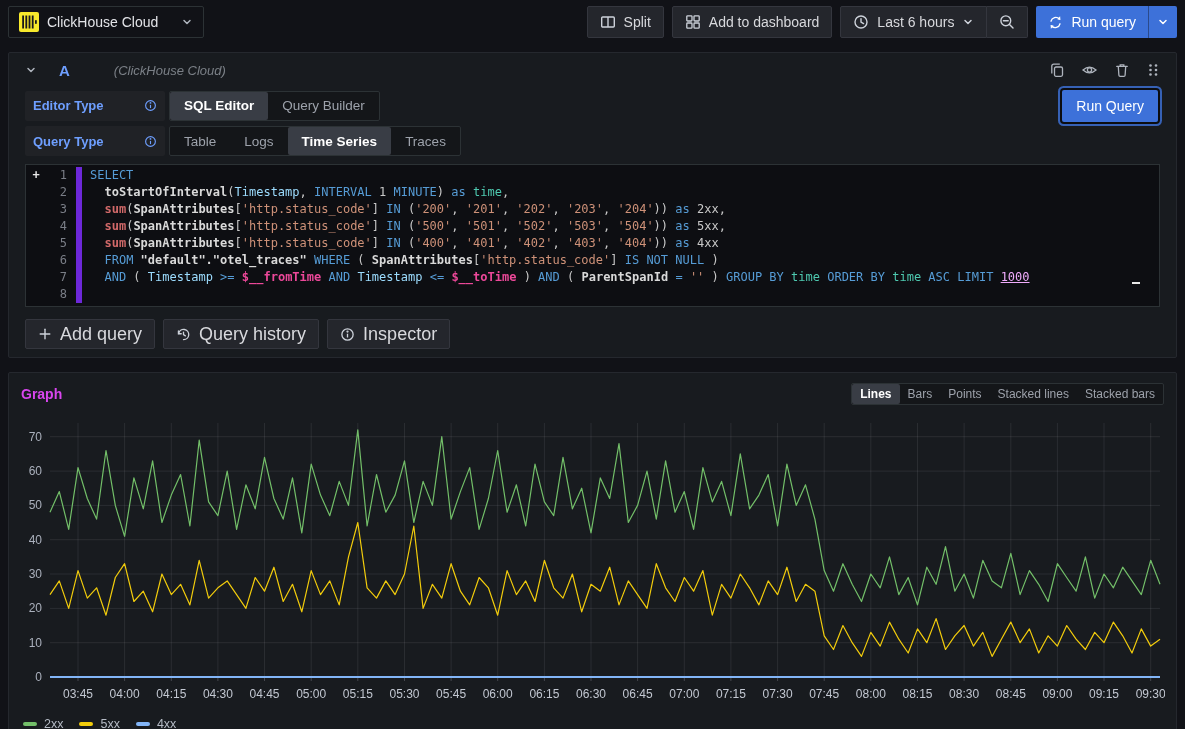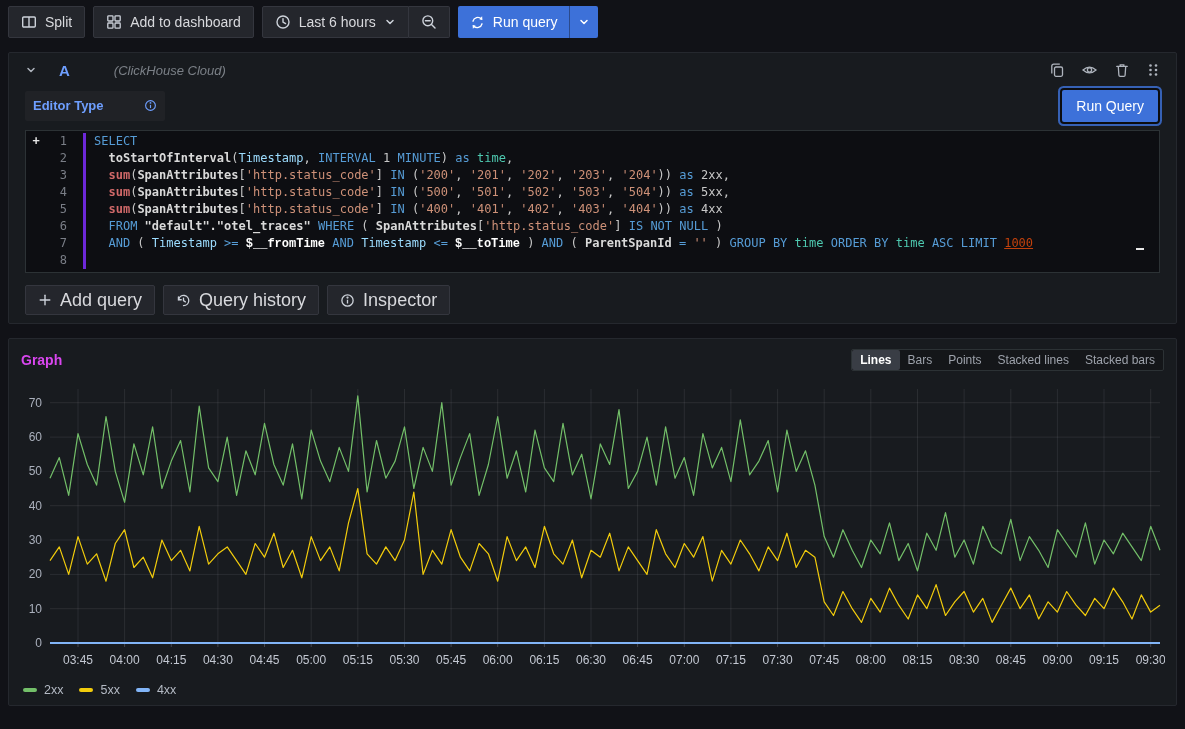--- a/index.html
+++ b/index.html
@@ -68,29 +68,29 @@
   
   .code-editor {
     margin-top:8px; background:#0d0e12; border:1px solid #2c3235;
     font-family:"DejaVu Sans Mono","Liberation Mono",monospace; font-size:12px; line-height:17px;
     padding:2px 0 3px; position:relative; cursor:text;
   }
   .code-row { display:flex; height:17px; }
   .gutter { width:50px; flex:0 0 50px; display:flex; align-items:center; color:#7a7e87; }
   .gutter .plus { width:20px; text-align:center; color:#e8e8e8; font-weight:bold; }
   .gutter .lnum { flex:1; text-align:right; padding-right:9px; }
-  .code-text { border-left:3px solid #6d28d9; padding-left:8px; white-space:pre; position:relative; flex:1;margin-left:7px; }
+  .code-text { border-left:6px solid #6d28d9; padding-left:8px; white-space:pre; position:relative; flex:1; }
   .tk-kw  { color:#569cd6; }
   .tk-id  { color:#9cdcfe; }
   .tk-tm  { color:#4ec9b0; }
   .tk-fn  { color:#d9d9d9; font-weight:bold; }
   .tk-agg { color:#d16969; font-weight:bold; }
   .tk-str { color:#ce9178; }
-  .tk-num { color:#c2410c;text-decoration:underline; }
-  .tk-var { color:#ffffff; font-weight:bold;font-family:Liberation Mono, monospace; }
+  .tk-num { color:#f0abfc;text-decoration:underline; }
+  .tk-var { color:#ec4899; font-weight:bold; }
   .tk-tbl { color:#d9d9d9; font-weight:bold; }
   .tk-pl  { color:#c8c8c8; }
   .code-cursor { position:absolute; left:1050px; bottom:2px; width:8px; height:2px; background:#e8e8e8; }
 
   .q-footer { display:flex; gap:8px; margin-top:12px; }
   .q-footer .btn { font-size:18px; height:30px; }
 
   
   .graph-panel { margin-top:14px; }
   .g-header { display:flex; align-items:center; justify-content:space-between; padding:10px 12px 4px; }
@@ -101,20 +101,36 @@
 
   .gl   { stroke:rgba(204,204,220,0.10); stroke-width:1; }
   .tick { stroke:rgba(204,204,220,0.25); stroke-width:1; }
   .yt   { fill:#aab0bc; font-size:12px; text-anchor:end; font-family:"Liberation Sans",sans-serif; }
   .xt   { fill:#c3c8d2; font-size:12px; text-anchor:middle; font-family:"Liberation Sans",sans-serif; }
 </style>
 </head>
 <body>
 
 <div class="topbar">
+  <div class="ds-picker">
+    <svg class="ch-logo" viewBox="0 0 20 20">
+      <rect x="0" y="0" width="20" height="20" rx="2" fill="#f7e92c"></rect>
+      <rect x="3.2" y="3.5" width="1.8" height="13" fill="#18181c"></rect>
+      <rect x="6.4" y="3.5" width="1.8" height="13" fill="#18181c"></rect>
+      <rect x="9.6" y="3.5" width="1.8" height="13" fill="#18181c"></rect>
+      <rect x="12.8" y="3.5" width="1.8" height="13" fill="#18181c"></rect>
+      <rect x="16" y="8.2" width="1.8" height="3.6" fill="#18181c"></rect>
+    </svg>
+    <span class="name">ClickHouse Cloud</span>
+    <span class="icon">
+      <svg width="12" height="12" viewBox="0 0 12 12">
+          <path d="M3 4.5 L6 7.5 L9 4.5" fill="none" stroke="currentColor" stroke-width="1.5" stroke-linecap="round" stroke-linejoin="round"></path>
+        </svg>
+    </span>
+  </div>
 
   <div class="tb-right">
     <button class="btn">
       <span class="icon">
         <svg width="16" height="16" viewBox="0 0 16 16">
             <rect x="1.7" y="3" width="12.6" height="10" rx="1" fill="none" stroke="currentColor" stroke-width="1.4"></rect>
             <line x1="8" y1="3" x2="8" y2="13" stroke="currentColor" stroke-width="1.4"></line>
           </svg>
       </span>
       <span>Split</span>
@@ -231,24 +247,46 @@
         <div class="inline-label">
           <span>Editor Type</span>
           <span class="icon" style="color:#6e9fff">
             <svg width="13" height="13" viewBox="0 0 16 16" fill="none" stroke="currentColor" stroke-width="1.4">
                 <circle cx="8" cy="8" r="6"></circle>
                 <line x1="8" y1="7.2" x2="8" y2="11.2"></line>
                 <circle cx="8" cy="4.8" r="0.4" fill="currentColor"></circle>
               </svg>
           </span>
         </div>
+        <div class="radio">
+          <div class="opt active">SQL Editor</div>
+          <div class="opt">Query Builder</div>
+        </div>
         <span class="row-spacer"></span>
         <button class="run-query-btn">Run Query</button>
       </div>
 
+      <div class="form-row">
+        <div class="inline-label">
+          <span>Query Type</span>
+          <span class="icon" style="color:#6e9fff">
+            <svg width="13" height="13" viewBox="0 0 16 16" fill="none" stroke="currentColor" stroke-width="1.4">
+                <circle cx="8" cy="8" r="6"></circle>
+                <line x1="8" y1="7.2" x2="8" y2="11.2"></line>
+                <circle cx="8" cy="4.8" r="0.4" fill="currentColor"></circle>
+              </svg>
+          </span>
+        </div>
+        <div class="radio">
+          <div class="opt">Table</div>
+          <div class="opt">Logs</div>
+          <div class="opt active">Time Series</div>
+          <div class="opt">Traces</div>
+        </div>
+      </div>
 
       <div class="code-editor" id="sql-lines">
           <div class="code-row">
             <span class="gutter">
               <span class="plus">+</span>
               <span class="lnum">1</span>
             </span>
             <span class="code-text"><span class="tk-kw">SELECT</span></span>
           </div>
           <div class="code-row">

